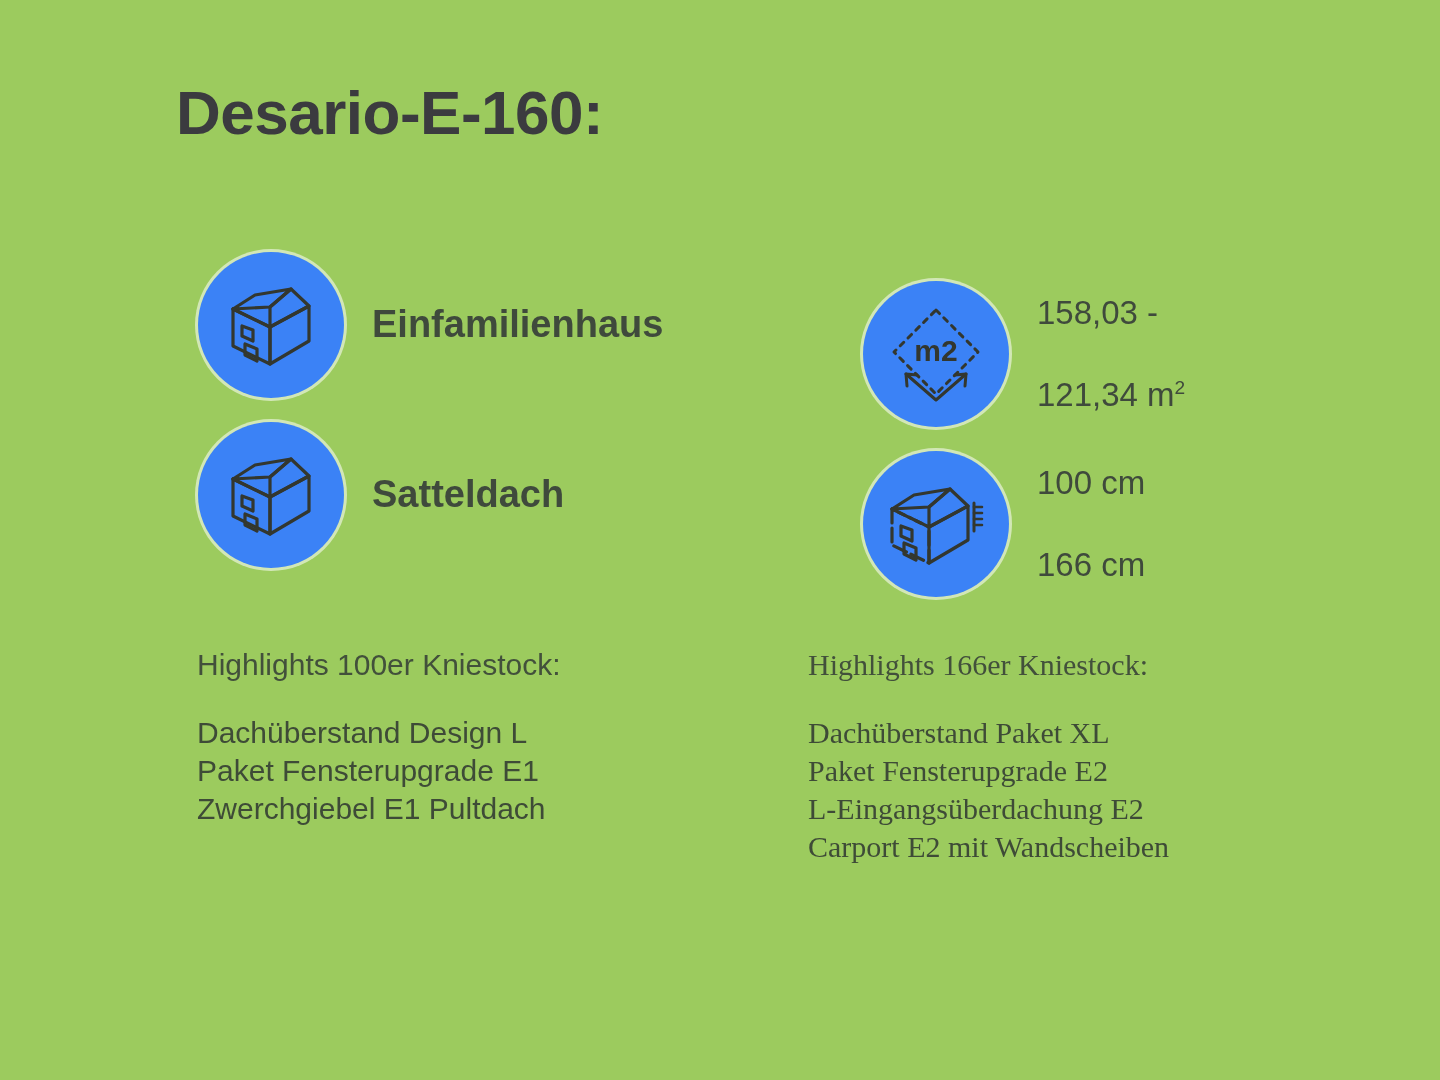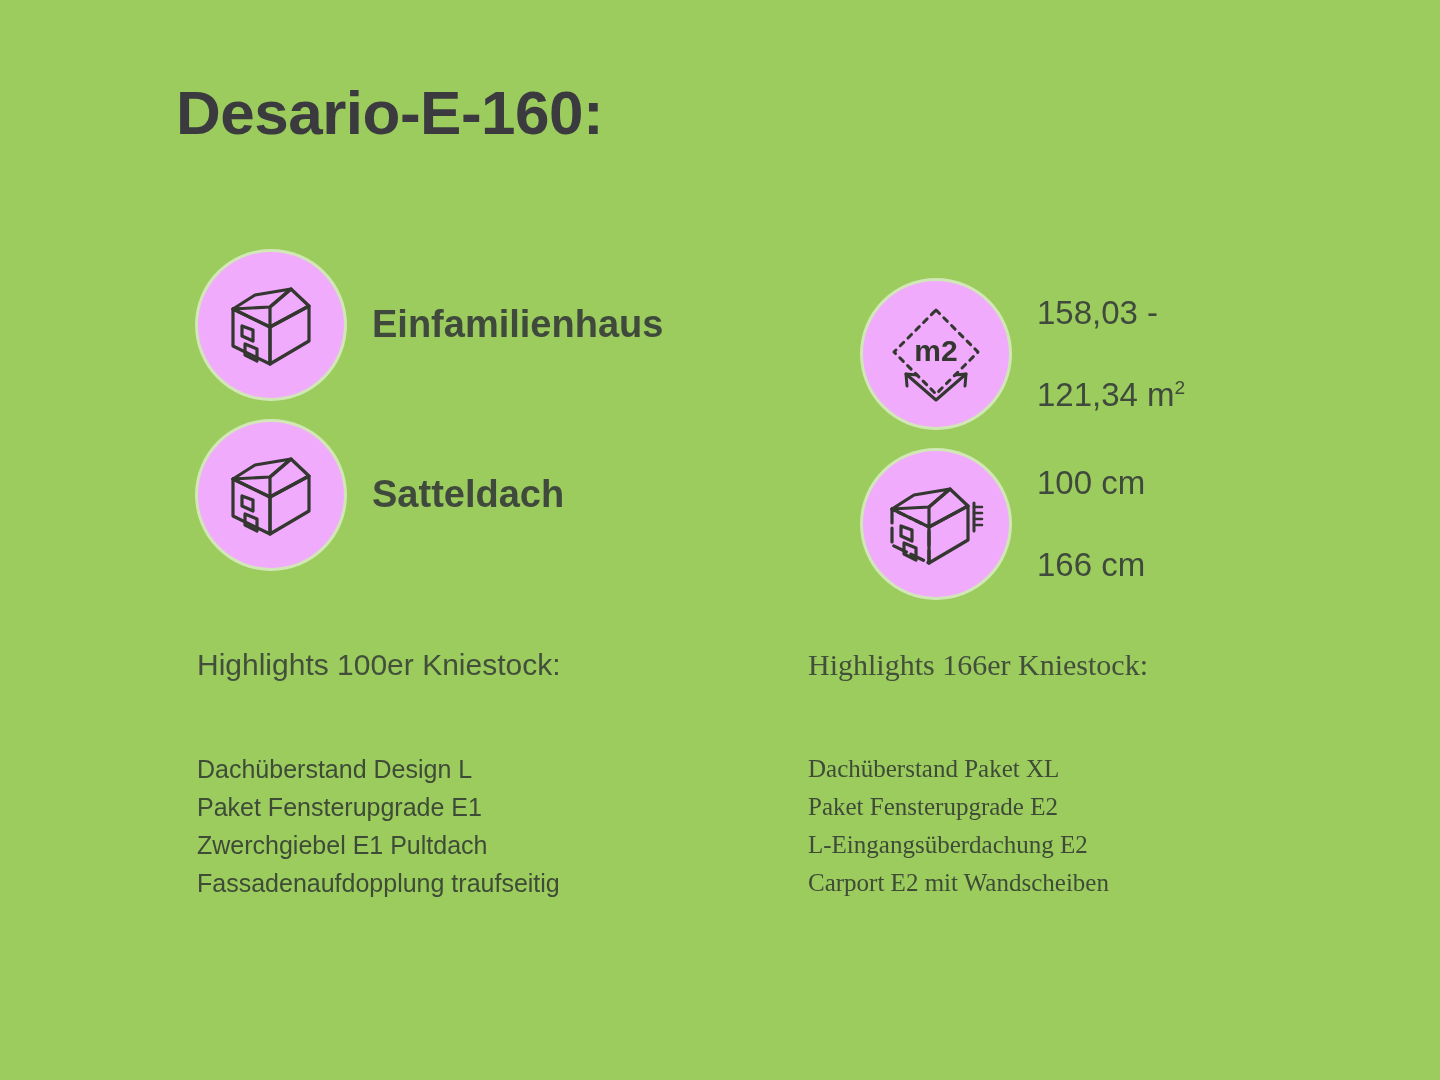--- a/index.html
+++ b/index.html
@@ -51,21 +51,21 @@
   }
   .feature.r1 { top: 0px; }
   .feature.r2 { top: 170px; }
   .feature.c1 { left: 180px; }
   .feature.c2 { left: 845px; }
 
   .badge {
     width: 146px;
     height: 146px;
     border-radius: 50%;
-    background: #f0abfc;
+    background: #3b82f6;
     box-shadow: 0 0 0 3px rgba(255,255,255,0.55);
     display: flex;
     align-items: center;
     justify-content: center;
     flex: none;
   }
   .badge svg { display: block; }
 
   .feature-label {
     margin-left: 28px;
@@ -98,26 +98,26 @@
     top: 0;
   }
   .hl-col.left  { left: 197px; width: 600px; }
   .hl-col.right { left: 808px; width: 600px; font-family: Liberation Serif, serif; }
 
   .hl-heading {
     color: #42503b;
     font-size: 30px;
     font-weight: 400;
     line-height: 1.0;
-    margin-bottom: 70px;
+    margin-bottom: 34px;
     white-space: nowrap;
   }
   .hl-item {
     color: #3e4b37;
-    font-size: 25px;
+    font-size: 30px;
     font-weight: 400;
     line-height: 38px;
     white-space: nowrap;
   }
 </style>
 </head>
 <body>
 
 <div class="page">
 
@@ -209,21 +209,20 @@
 
   </div>
 
   <div class="highlights">
 
     <div class="hl-col left">
       <div class="hl-heading">Highlights 100er Kniestock:</div>
       <div class="hl-item">Dachüberstand Design L</div>
       <div class="hl-item">Paket Fensterupgrade E1</div>
       <div class="hl-item">Zwerchgiebel E1 Pultdach</div>
-      <div class="hl-item">Fassadenaufdopplung traufseitig</div>
     </div>
 
     <div class="hl-col right">
       <div class="hl-heading">Highlights 166er Kniestock:</div>
       <div class="hl-item">Dachüberstand Paket XL</div>
       <div class="hl-item">Paket Fensterupgrade E2</div>
       <div class="hl-item">L-Eingangsüberdachung E2</div>
       <div class="hl-item">Carport E2 mit Wandscheiben</div>
     </div>
 

